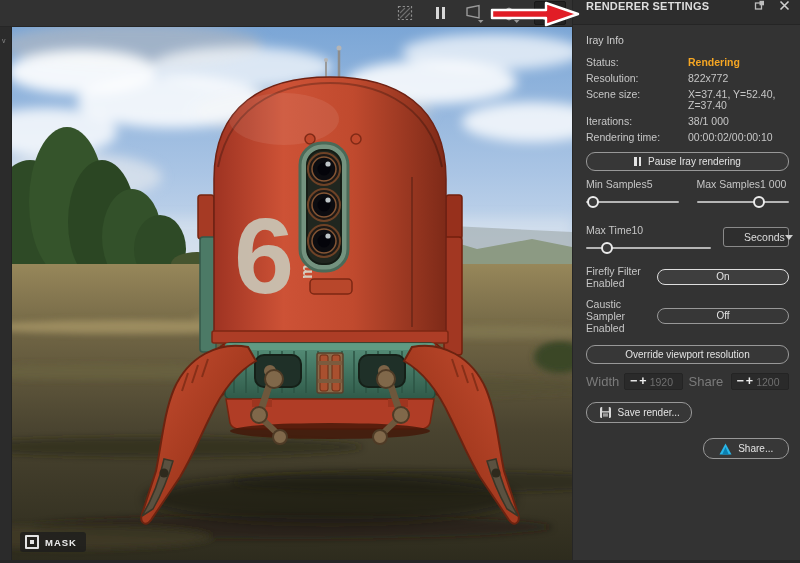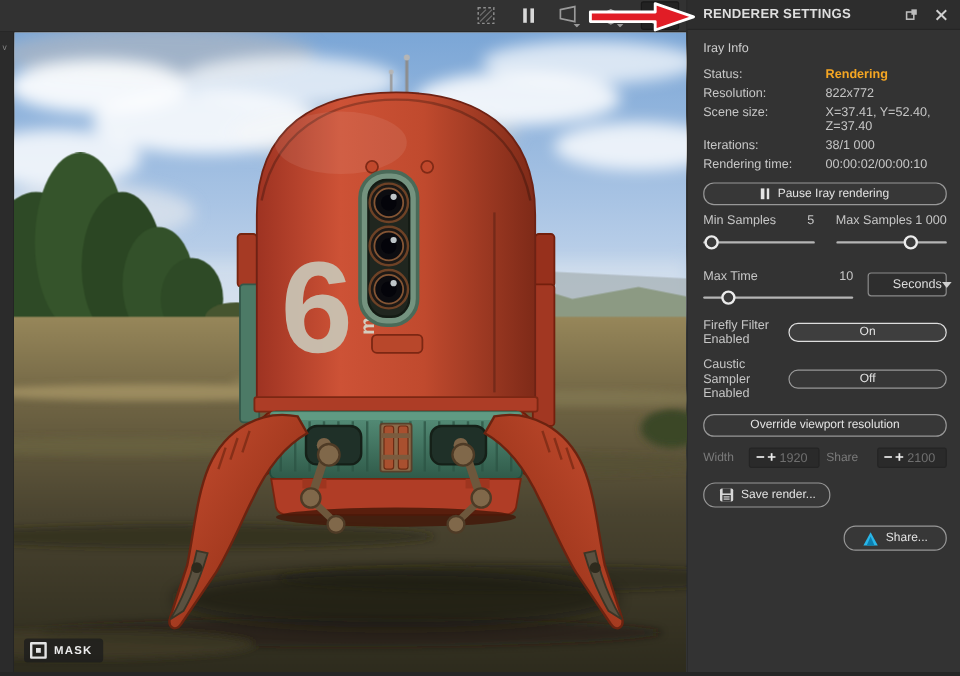--- a/index.html
+++ b/index.html
@@ -41,59 +41,59 @@
     display:flex;align-items:center;justify-content:center;}
   .mask-box i{display:block;width:4px;height:4px;background:#e3e3e3;}
   .mask-label{font-size:9.5px;font-weight:bold;color:#ececec;letter-spacing:1px;}
   
   .panel{
     position:absolute;left:572px;top:0;width:228px;height:563px;background:#333;
     border-left:1px solid #262626;box-sizing:border-box;
   }
   .panel-header{
     height:25px;background:#2d2d2d;border-bottom:1px solid #252525;
-    display:flex;align-items:center;gap:14px;padding:0 10px 0 13px;box-sizing:border-box;
+    display:flex;gap:14px;padding:0 10px 0 13px;box-sizing:border-box;
   }
   .panel-title{flex:1;font-size:11px;font-weight:bold;color:#dedede;letter-spacing:.2px;}
   .panel-body{padding:9px 11px 0 13px;}
   .section-heading{font-size:10.5px;color:#cdcdcd;margin:0 0 11px;}
   .info-row{display:flex;font-size:10.5px;color:#c6c6c6;margin-bottom:5px;line-height:11px;}
   .info-label{width:102px;flex-shrink:0;}
   .status-value{color:#f5a623;font-weight:bold;}
   .btn{
     border:1px solid #989898;border-radius:9px;background:rgba(255,255,255,.02);
     color:#e3e3e3;font-size:10px;text-align:center;box-sizing:border-box;cursor:default;
   }
   .pause-btn{margin:9px 0 7px;height:19px;width:100%;display:flex;align-items:center;
     justify-content:center;gap:7px;}
   .pause-glyph{display:flex;gap:2px;}
   .pause-glyph i{display:block;width:2.5px;height:9px;background:#e3e3e3;}
   .samples-grid{display:flex;gap:18px;margin-top:3px;}
   .samples-col{flex:1;min-width:0;}
-  .row-head{display:flex;justify-content:space-between;font-size:10.5px;color:#c6c6c6;}
+  .row-head{display:flex;justify-content:flex-start;font-size:10.5px;color:#c6c6c6;}
   .slider{position:relative;height:15px;margin-top:5px;}
   .slider-track{position:absolute;left:0;right:0;top:6px;height:2px;background:#b5b5b5;border-radius:1px;}
   .slider-thumb{position:absolute;top:1px;width:8px;height:8px;border:2px solid #ececec;
     border-radius:50%;background:#3a3a3a;}
   .maxtime-row{display:flex;margin-top:14px;}
   .maxtime-left{flex:1;padding-right:12px;min-width:0;}
   .dropdown{
     width:66px;height:20px;margin-top:3px;border:1px solid #8a8a8a;border-radius:3px;
     background:#2e2e2e;color:#dcdcdc;font-size:10.5px;display:flex;align-items:center;
     justify-content:space-between;padding:0 20px;box-sizing:border-box;flex-shrink:0;
   }
   .chev{width:0;height:0;border-left:4px solid transparent;border-right:4px solid transparent;
     border-top:5px solid #cfcfcf;}
   .toggle-row{display:flex;align-items:center;margin-top:9px;}
   .toggle-label{flex:1;font-size:10.5px;color:#c6c6c6;}
   .toggle-btn{width:132px;height:16px;line-height:14px;border-radius:8px;flex-shrink:0;}
   .toggle-btn.on{border-color:#dedede;background:#3e3e3e;}
   .override-btn{margin-top:11px;width:100%;height:19px;line-height:17px;}
   .res-row{display:flex;align-items:center;margin-top:9px;gap:6px;}
-  .res-label{font-size:10px;color:#7b7b7b;width:32px;flex-shrink:0;}
+  .res-label{font-size:13px;color:#7b7b7b;width:32px;flex-shrink:0;}
   .stepper{flex:1;background:#2a2a2a;border:1px solid #242424;border-radius:2px;height:17px;
     display:flex;align-items:center;padding:0 4px;box-sizing:border-box;}
   .stepper-btn{color:#ececec;font-weight:bold;font-size:12.5px;line-height:13px;padding:0 1px;}
   .stepper-value{color:#6f6f6f;font-size:10.5px;margin-left:2px;}
   .actions-row{display:flex;gap:11px;margin-top:12px;}
   .action-btn{flex:1.25;height:21px;border-radius:10px;display:flex;align-items:center;
     justify-content:center;gap:6px;}
   .action-btn.share{flex:1;margin-top:36px;}
   .bottom-strip{position:absolute;left:0;bottom:0;width:800px;height:3px;background:#262626;z-index:70;}
 </style>
@@ -434,21 +434,21 @@
       <span class="res-label">Width</span>
       <span class="stepper">
         <span class="stepper-btn">−</span>
         <span class="stepper-btn">+</span>
         <span class="stepper-value">1920</span>
       </span>
       <span class="res-label" style="width:36px;">Share</span>
       <span class="stepper">
         <span class="stepper-btn">−</span>
         <span class="stepper-btn">+</span>
-        <span class="stepper-value">2100</span>
+        <span class="stepper-value">1200</span>
       </span>
     </div>
 
     <div class="actions-row">
       <div class="btn action-btn">
         <svg width="13" height="13" viewBox="0 0 13 13">
           <rect x="1" y="1" width="11" height="11" rx="1.5" fill="#d8d8d8"></rect>
           <rect x="3.2" y="1" width="6.6" height="4.2" fill="#3a3a3a"></rect>
           <rect x="3" y="6.5" width="7" height="5.5" fill="#3a3a3a"></rect>
           <rect x="4" y="7.6" width="5" height="1" fill="#d8d8d8"></rect>

